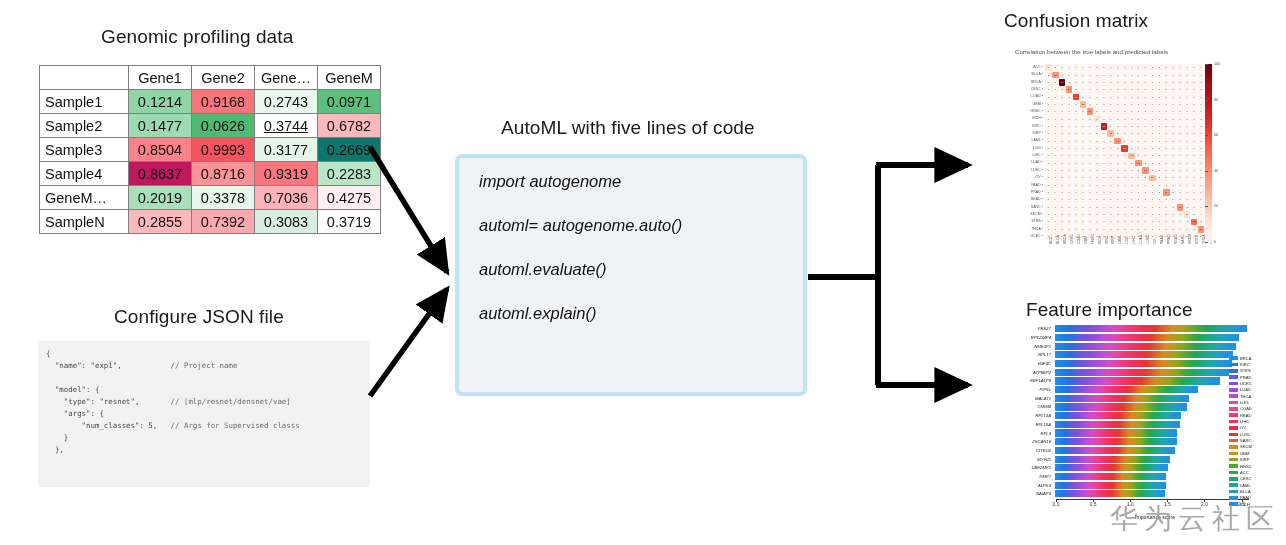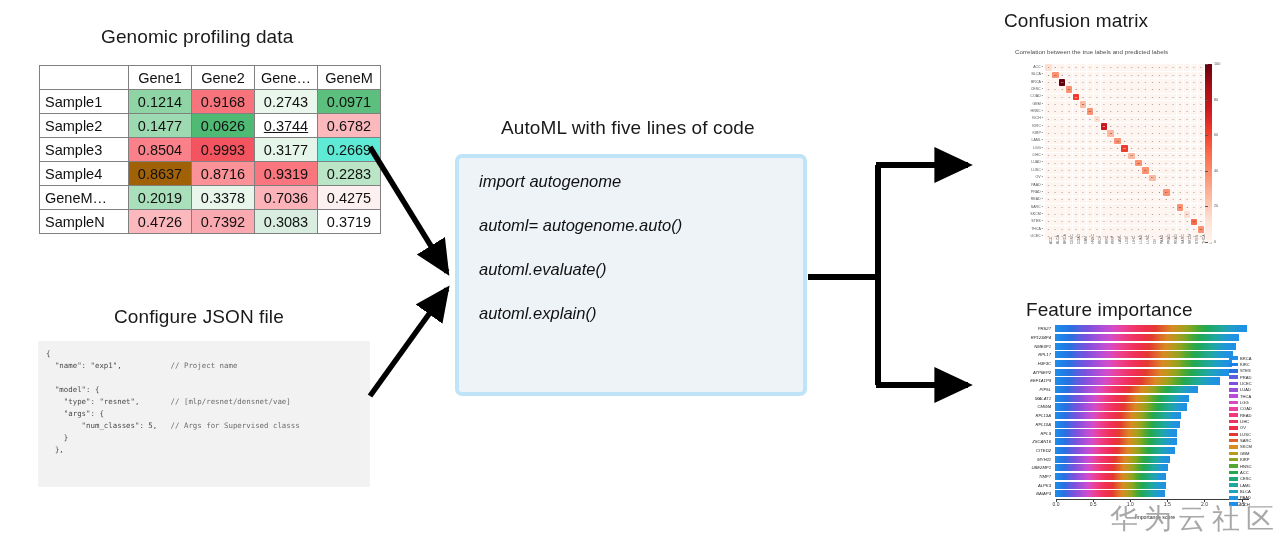--- a/index.html
+++ b/index.html
@@ -126,39 +126,39 @@
           <td style="background: rgb(158, 218, 177);">0.1477</td>
           <td style="background: rgb(79, 186, 116);">0.0626</td>
           <td style="background: rgb(255, 255, 255); text-decoration: underline;">0.3744</td>
           <td style="background: rgb(251, 184, 189);">0.6782</td>
         </tr>
         <tr>
           <td class="rowhead">Sample3</td>
           <td style="background: rgb(250, 129, 137);">0.8504</td>
           <td style="background: rgb(244, 84, 95);">0.9993</td>
           <td style="background: rgb(229, 245, 234);">0.3177</td>
-          <td style="background: #5eead4; margin-left: 8px;">0.2669</td>
+          <td style="background: #0f766e; margin-left: 8px;">0.2669</td>
         </tr>
         <tr>
           <td class="rowhead">Sample4</td>
-          <td style="background: #a16207;">0.8637</td>
+          <td style="background: #be185d;">0.8637</td>
           <td style="background: rgb(251, 146, 152);">0.8716</td>
           <td style="background: rgb(249, 118, 127);">0.9319</td>
           <td style="background: rgb(187, 229, 199);">0.2283</td>
         </tr>
         <tr>
           <td class="rowhead">GeneM…</td>
           <td style="background: rgb(169, 223, 186);">0.2019</td>
           <td style="background: rgb(232, 246, 236);">0.3378</td>
           <td style="background: rgb(251, 179, 185);">0.7036</td>
           <td style="background: rgb(253, 240, 241);">0.4275</td>
         </tr>
         <tr>
           <td class="rowhead">SampleN</td>
-          <td style="background: rgb(251, 184, 189);">0.4726</td>
+          <td style="background: rgb(251, 184, 189);">0.2855</td>
           <td style="background: rgb(251, 169, 176);">0.7392</td>
           <td style="background: rgb(217, 238, 225);">0.3083</td>
           <td style="background: rgb(255, 255, 255);">0.3719</td>
         </tr>
       </tbody>
   </table>
 </div>
 
 <div class="panel-title" style="left:114px;top:306px;">Configure JSON file</div>
 <div id="jsonbox">

